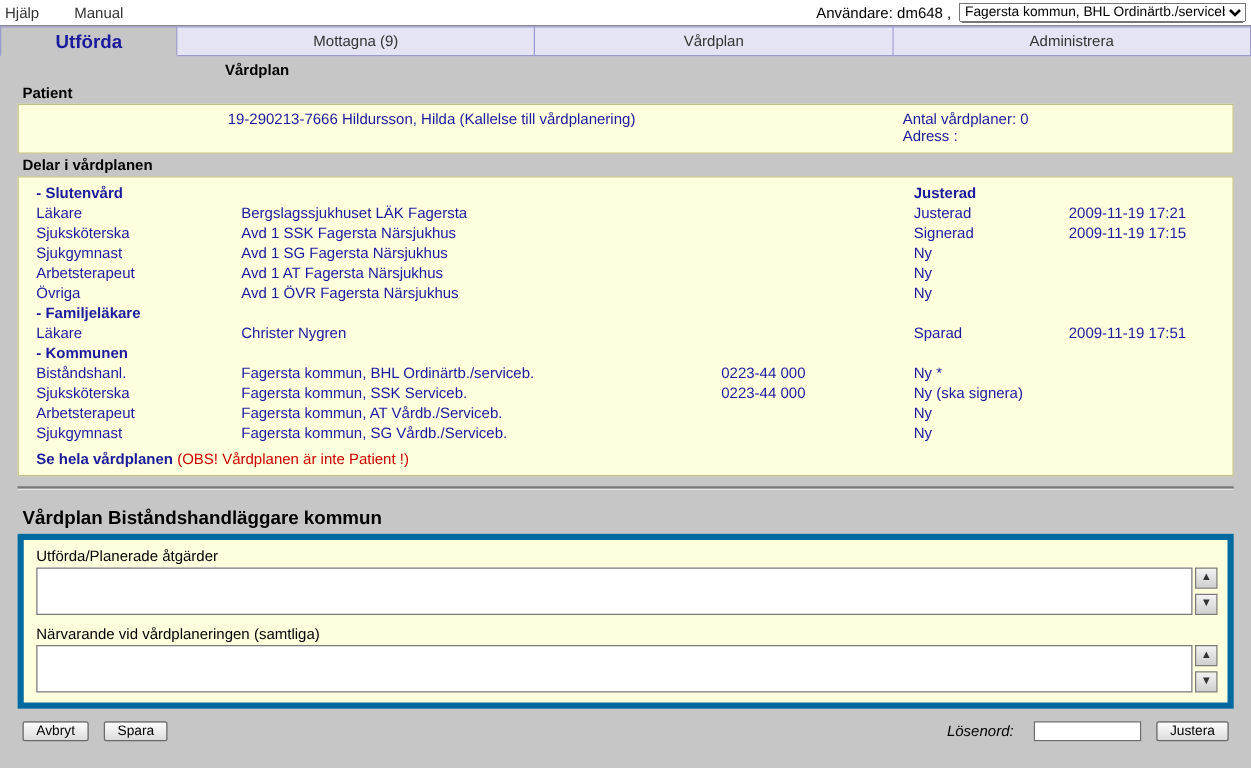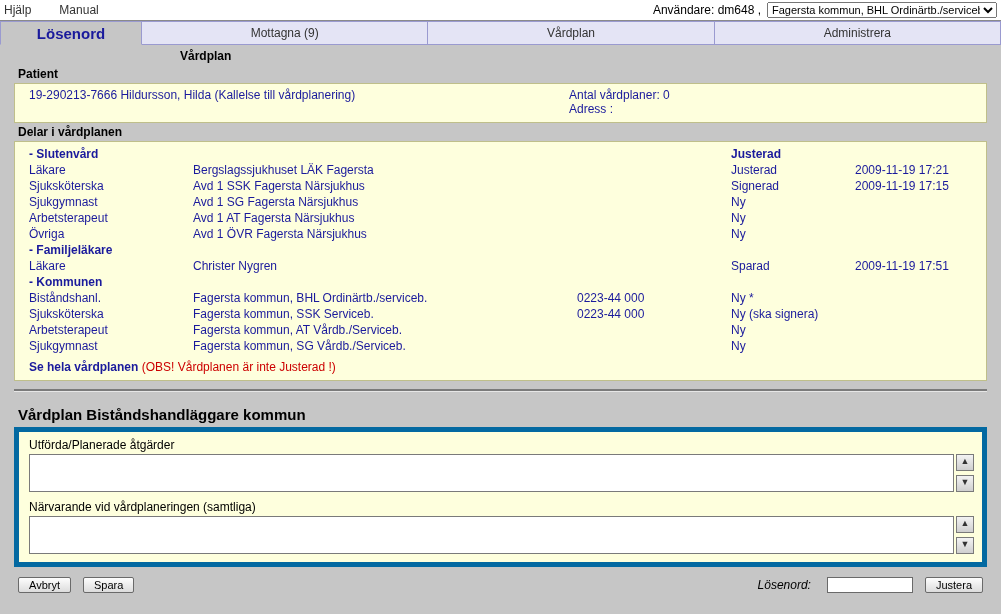--- a/index.html
+++ b/index.html
@@ -76,21 +76,21 @@
     font-weight:bold;
     padding:2px 0 2px 18px;
   }
   .panel{
     background:var(--panel-yellow);
     margin:0 14px;
     border:1px solid #bfbf8a;
     padding:4px 10px 6px 14px;
   }
   .panel.info{color:#000;}
-  .patient-row{display:flex;}
+  .patient-row{display:flex;justify-content:center;}
   .patient-row .pid{color:var(--link-blue);width:540px;}
   .patient-row .meta{color:var(--link-blue);}
   .plan-table{
     width:100%;
     border-collapse:collapse;
     color:var(--link-blue);
     font-size:12px;
   }
   .plan-table td{padding:1px 4px 1px 0;vertical-align:top;white-space:nowrap;}
   .plan-table .col-role{width:160px;}
@@ -164,21 +164,21 @@
     <span>Manual</span>
   </div>
   <div class="spacer"></div>
   <div class="user">Användare: dm648 ,</div>
   <select class="org">
     <option>Fagersta kommun, BHL Ordinärtb./serviceb.</option>
   </select>
 </div>
 
 <div class="tabs">
-  <div class="tab active">Lösenord</div>
+  <div class="tab active">Utförda</div>
   <div class="tab">Mottagna (9)</div>
   <div class="tab">Vårdplan</div>
   <div class="tab">Administrera</div>
 </div>
 
 <div class="subhdr">Vårdplan</div>
 
 <div class="section-label">Patient</div>
 <div class="panel info">
   <div class="patient-row">
@@ -282,21 +282,21 @@
           <td class="col-role">Sjukgymnast</td>
           <td class="col-unit">Fagersta kommun, SG Vårdb./Serviceb.</td>
           <td class="col-phone"></td>
           <td class="col-status">Ny</td>
           <td></td>
         </tr>
       </tbody>
   </table>
   <div class="see-all">
     <span class="lbl">Se hela vårdplanen</span>
-    <span class="warn">(OBS! Vårdplanen är inte Justerad !)</span>
+    <span class="warn">(OBS! Vårdplanen är inte Patient !)</span>
   </div>
 </div>
 
 <hr class="divider">
 
 <div class="form-title">Vårdplan Biståndshandläggare kommun</div>
 <div class="form-panel">
   <div class="fld-label">Utförda/Planerade åtgärder</div>
   <div class="ta-wrap">
     <textarea class="field" value="" style=""></textarea>

